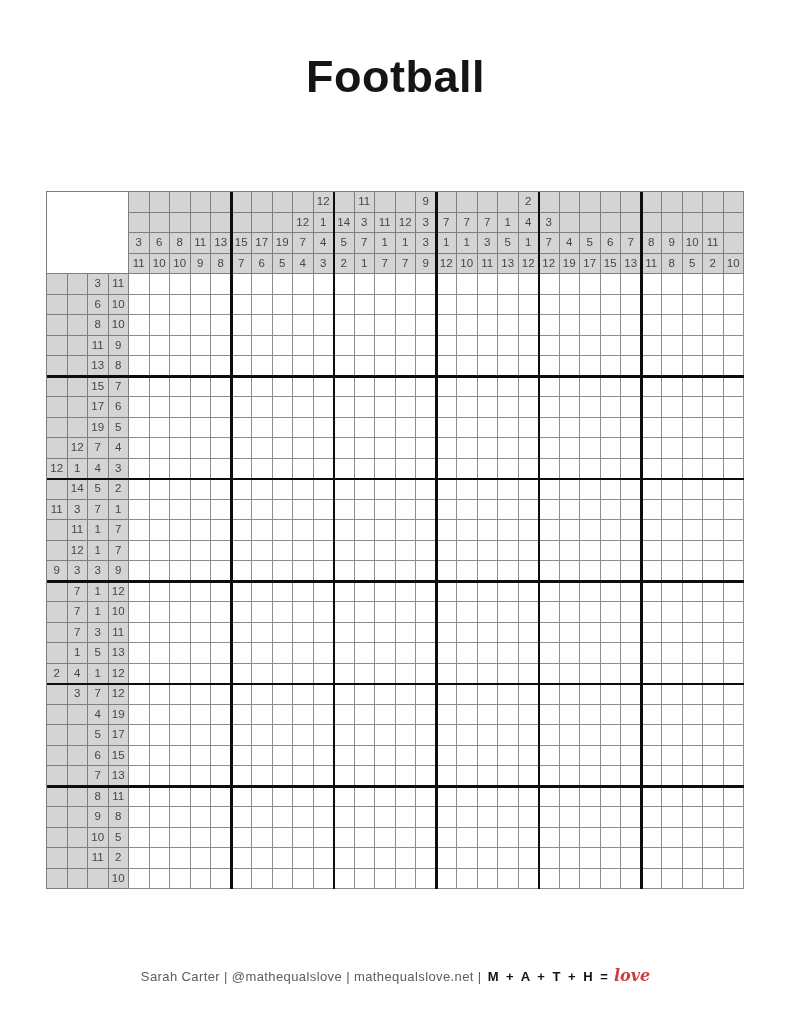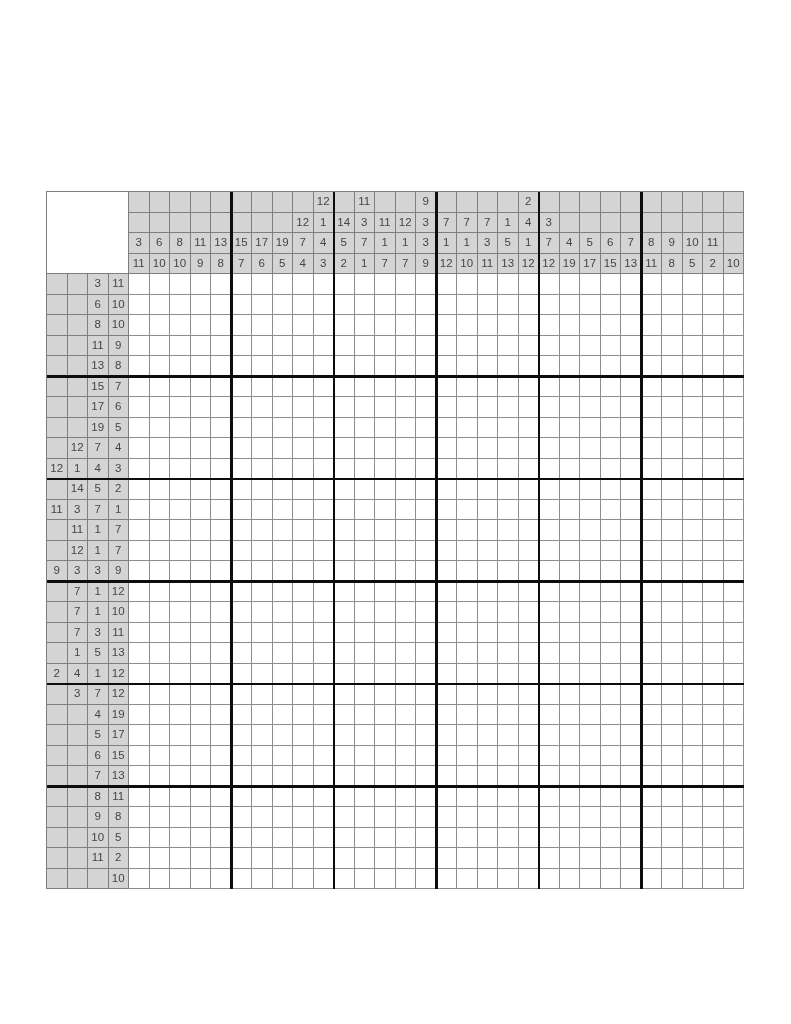--- a/index.html
+++ b/index.html
@@ -45,20 +45,21 @@
     font-family:"DejaVu Serif", serif; font-style:italic; font-weight:bold;
     color:#cd3d3d; font-size:16px; letter-spacing:0;
   }
 </style>
 </head>
 <body>
 
 <div class="page">
 
   <div class="header">
+    <div class="title">Football</div>
   </div>
 
   <div class="puzzle-wrap">
     <div class="puzzle" id="puzzle">
       <div class="corner"></div>
 
     <div class="cell clue" style="grid-area: 1 / 5;"></div>
         <div class="cell clue" style="grid-area: 2 / 5;"></div>
         <div class="cell clue" style="grid-area: 3 / 5;">3</div>
         <div class="cell clue" style="grid-area: 4 / 5;">11</div>
@@ -1204,14 +1205,19 @@
         <div class="thick h" style="top: 285.7px;"></div>
         <div class="thick v" style="left: 388.2px;"></div>
         <div class="thick h" style="top: 388.2px;"></div>
         <div class="thick v" style="left: 490.7px;"></div>
         <div class="thick h" style="top: 490.7px;"></div>
         <div class="thick v" style="left: 593.2px;"></div>
         <div class="thick h" style="top: 593.2px;"></div>
       </div>
   </div>
 
+  <div class="footer">
+    <span>Sarah Carter | @mathequalslove | mathequalslove.net |</span>
+    <span class="formula">M + A + T + H =</span>
+    <span class="love">love</span>
+  </div>
 
 </div>
 
 </body></html>

